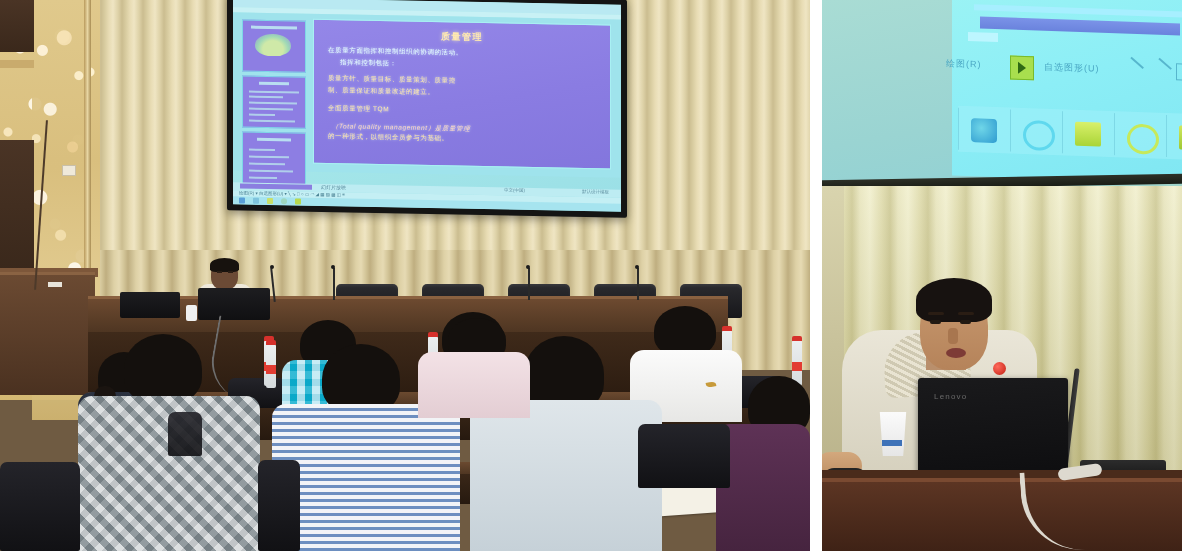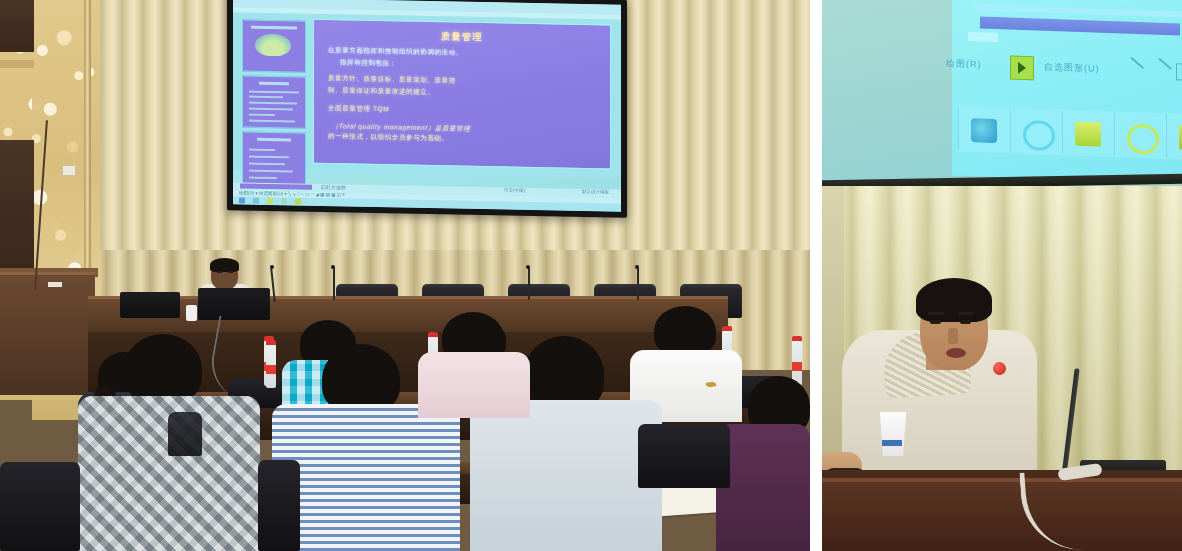--- a/index.html
+++ b/index.html
@@ -476,20 +476,23 @@
     <div class="rp-man-brow" style="left:136px;top:312px;"></div>
     <div class="rp-man-eye" style="left:108px;top:320px;"></div>
     <div class="rp-man-eye" style="left:138px;top:320px;"></div>
     <div style="position:absolute;left:126px;top:328px;width:10px;height:16px;background:#a8764f;border-radius:4px;"></div>
     <div class="rp-man-mouth"></div>
 
     <div class="rp-mic-red"></div>
     <div class="rp-mic-arm"></div>
     <div class="rp-mic-base"></div>
 
+    <div class="rp-laptop-lid">
+      <div class="rp-laptop-logo">Lenovo</div>
+    </div>
     <div style="position:absolute;left:100px;top:478px;width:12px;height:7px;background:#d6d6d6;border-radius:2px;"></div>
     <div style="position:absolute;left:216px;top:475px;width:14px;height:8px;background:#cfcfcf;border-radius:2px;"></div>
 
     <div class="rp-cup"></div>
     <div class="rp-cup-lbl"></div>
 
     <div class="rp-hand"></div>
     <div class="rp-mouse"></div>
     <div style="position:absolute;left:5px;top:487px;width:6px;height:4px;background:#e0392b;border-radius:2px;"></div>
 

